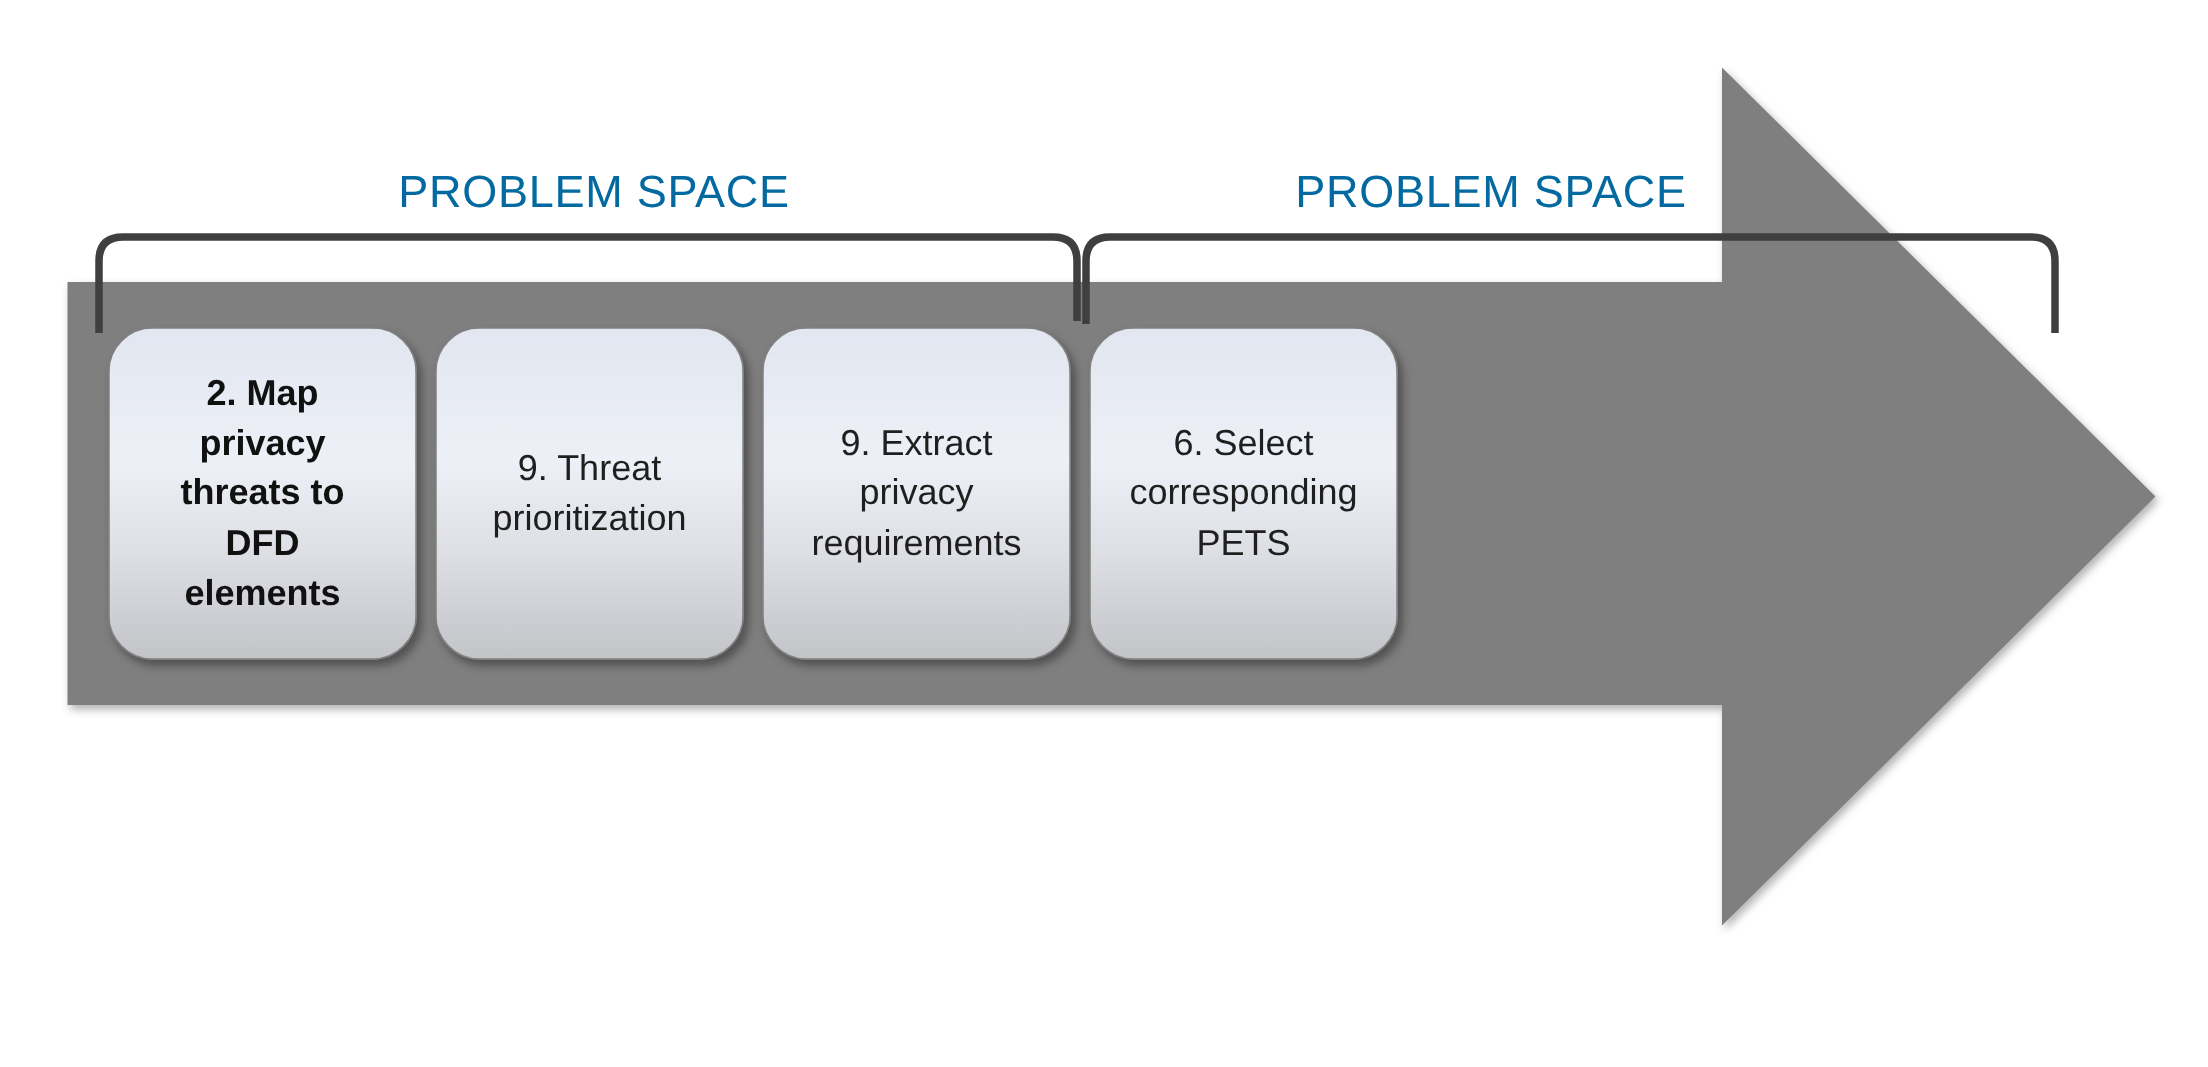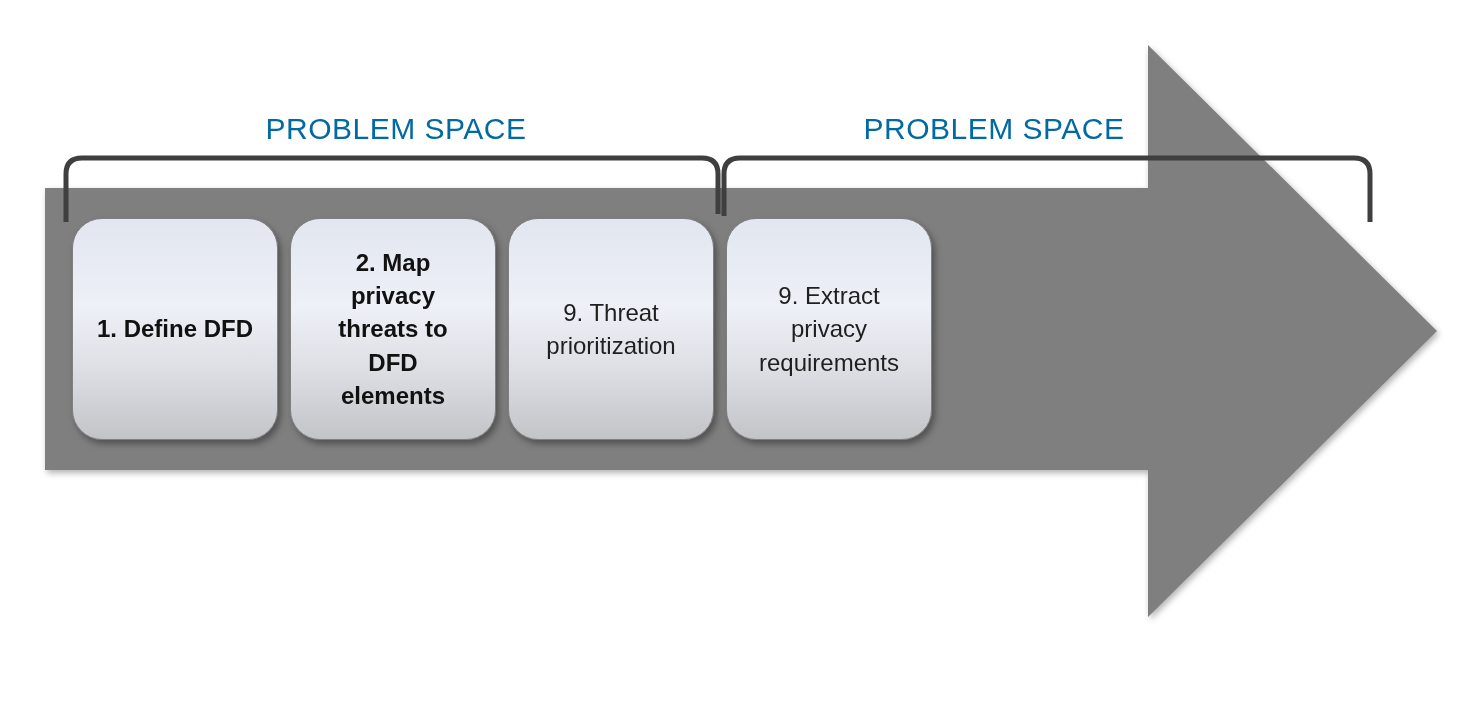--- a/index.html
+++ b/index.html
@@ -84,33 +84,35 @@
     <path class="bracket-path" d="M 66,222 L 66,174 Q 66,158 82,158 L 702,158 Q 718,158 718,174 L 718,214" stroke="#3f3f3f"></path>
     <path class="bracket-path" d="M 724,216 L 724,174 Q 724,158 740,158 L 1354,158 Q 1370,158 1370,174 L 1370,222" stroke="#3f3f3f"></path>
   </svg>
 
   <div class="space-label label-problem">PROBLEM SPACE</div>
 
   <div class="space-label label-solution">PROBLEM SPACE</div>
 
   <div class="boxes-row">
     <div class="step-box bold">
-      <span class="step-label">1. Define DFD</span>
-    </div>
-    <div class="step-box bold">
       <span class="step-label">2. Map
 privacy
 threats to
 DFD
 elements</span>
     </div>
     <div class="step-box">
       <span class="step-label">9. Threat
 prioritization</span>
     </div>
     <div class="step-box">
       <span class="step-label">9. Extract
 privacy
 requirements</span>
     </div>
+    <div class="step-box">
+      <span class="step-label">6. Select
+corresponding
+PETS</span>
+    </div>
   </div>
 
 </div>
 
 </body></html>

